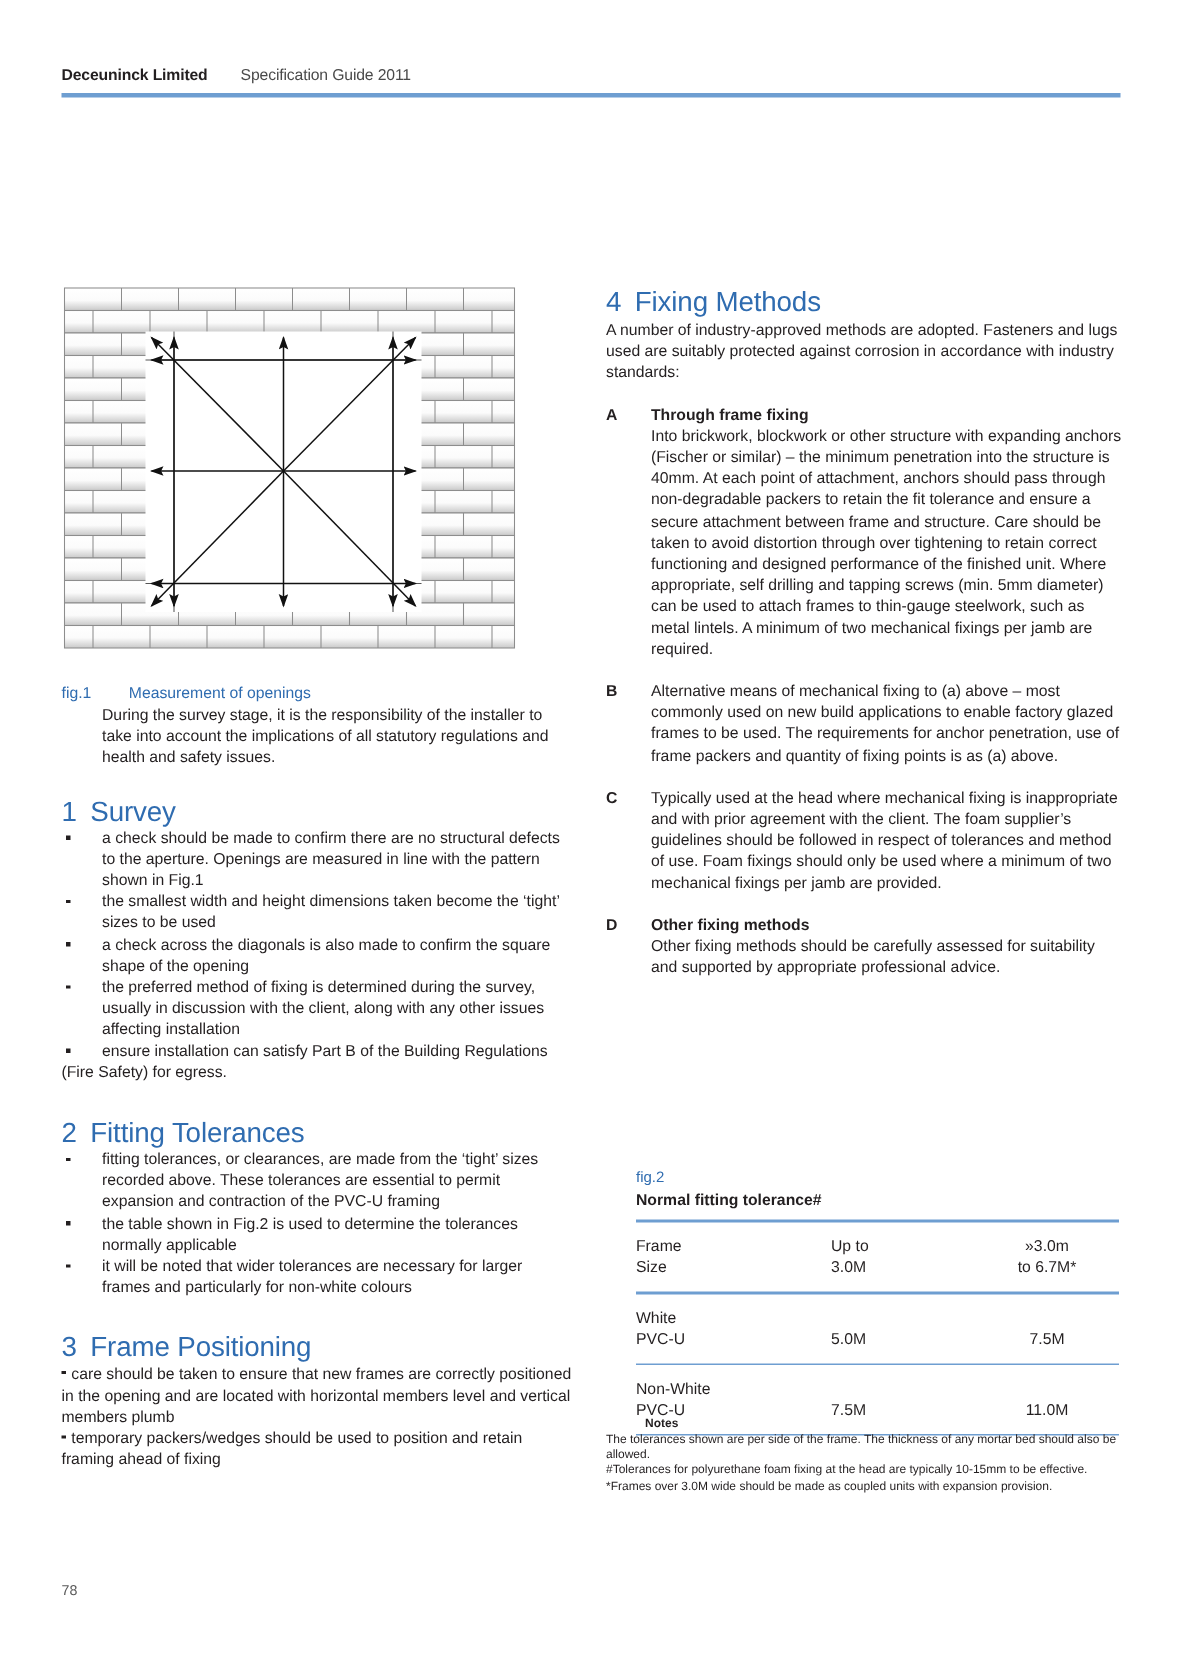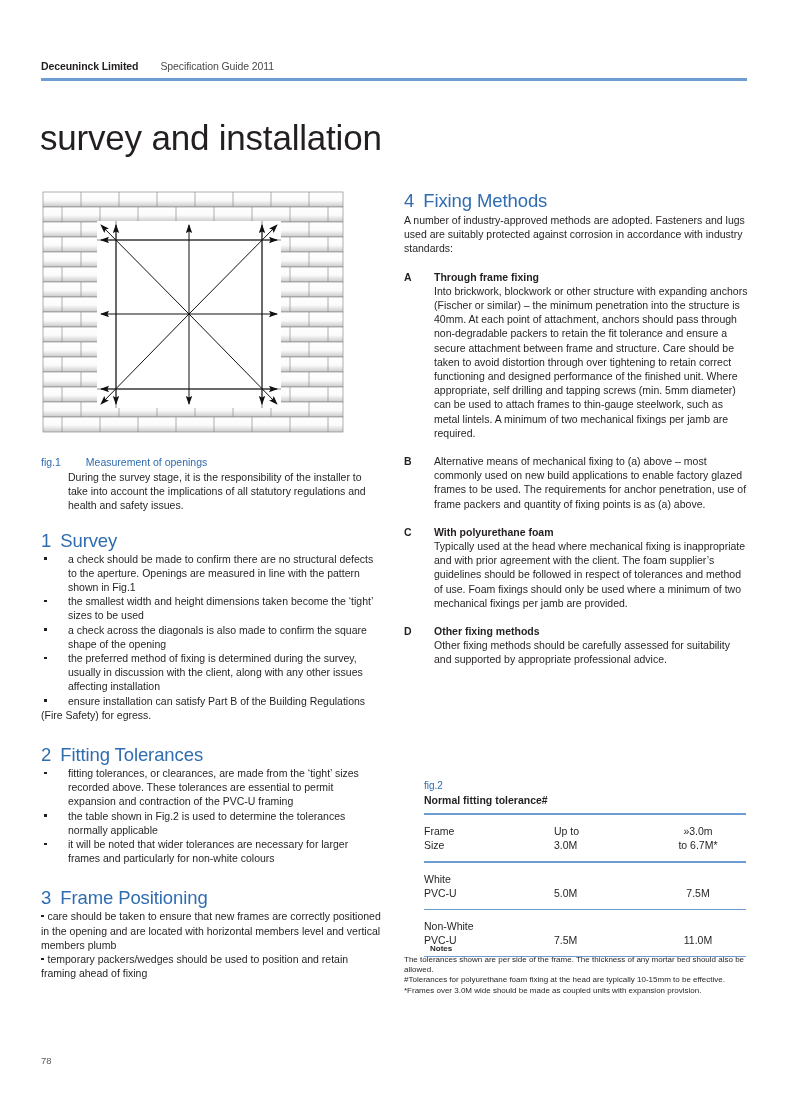--- a/index.html
+++ b/index.html
@@ -19,21 +19,21 @@
     position: absolute;
     inset: 0;
     width: 788px;
     height: 1116px;
   }
 
   
   .header {
     position: absolute;
     left: 41px;
-    top: 60px;
+    top: 44px;
     width: 706px;
     height: 26px;
   }
   .header-row {
     display: flex;
     align-items: baseline;
     font-size: 10.5px;
     line-height: 13px;
   }
   .header-company {
@@ -282,21 +282,20 @@
 <div class="page">
 
   <div class="header">
     <div class="header-row">
       <span class="header-company">Deceuninck Limited</span>
       <span class="header-guide">Specification Guide 2011</span>
     </div>
     <div class="header-rule"></div>
   </div>
 
-  <div class="page-title">survey and installation</div>
 
   <div class="col-left">
 
     <div class="fig1-wrap">
       <svg width="304" height="254" viewBox="0 0 304 254" xmlns="http://www.w3.org/2000/svg">
         <defs>
           <linearGradient id="brickgrad" x1="0" y1="0" x2="0" y2="1">
             <stop offset="0%" stop-color="#ffffff"></stop>
             <stop offset="55%" stop-color="#fbfbfb"></stop>
             <stop offset="100%" stop-color="#c9c9c9"></stop>
@@ -439,21 +438,20 @@
       <div class="method-body">Into brickwork, blockwork or other structure with expanding anchors (Fischer or similar) – the minimum penetration into the structure is 40mm. At each point of attachment, anchors should pass through non-degradable packers to retain the fit tolerance and ensure a secure attachment between frame and structure. Care should be taken to avoid distortion through over tightening to retain correct functioning and designed performance of the finished unit. Where appropriate, self drilling and tapping screws (min. 5mm diameter) can be used to attach frames to thin-gauge steelwork, such as metal lintels. A minimum of two mechanical fixings per jamb are required.</div>
     </div>
 
     <div class="method">
       <span class="method-letter">B</span>
       <div class="method-body">Alternative means of mechanical fixing to (a) above – most commonly used on new build applications to enable factory glazed frames to be used. The requirements for anchor penetration, use of frame packers and quantity of fixing points is as (a) above.</div>
     </div>
 
     <div class="method">
       <span class="method-letter">C</span>
-      <div class="method-title">With polyurethane foam</div>
       <div class="method-body">Typically used at the head where mechanical fixing is inappropriate and with prior agreement with the client. The foam supplier’s guidelines should be followed in respect of tolerances and method of use. Foam fixings should only be used where a minimum of two mechanical fixings per jamb are provided.</div>
     </div>
 
     <div class="method">
       <span class="method-letter">D</span>
       <div class="method-title">Other fixing methods</div>
       <div class="method-body">Other fixing methods should be carefully assessed for suitability and supported by appropriate professional advice.</div>
     </div>
   </div>
 

